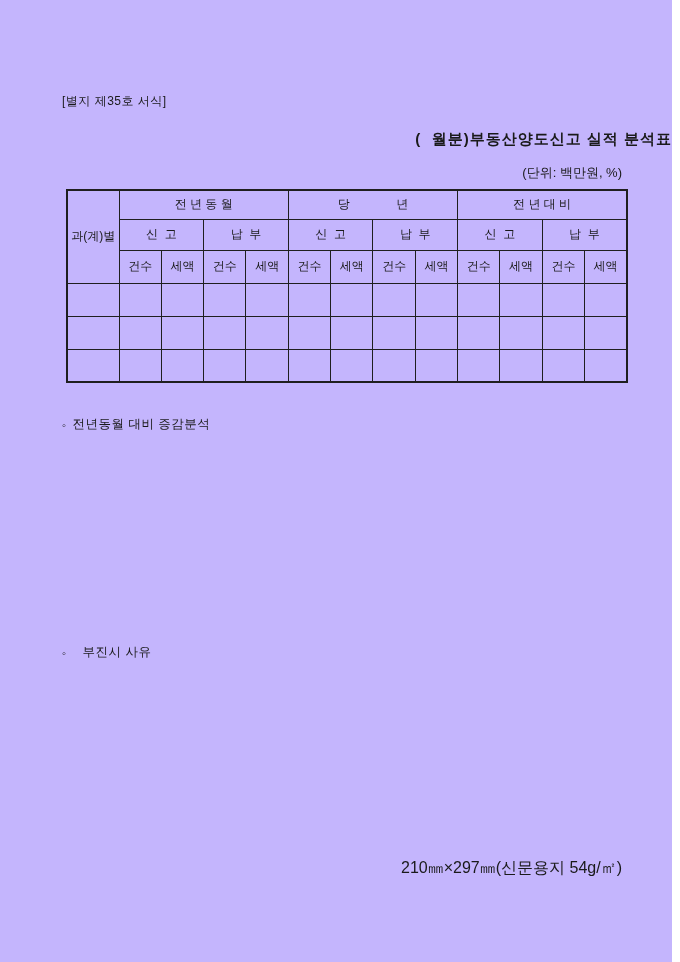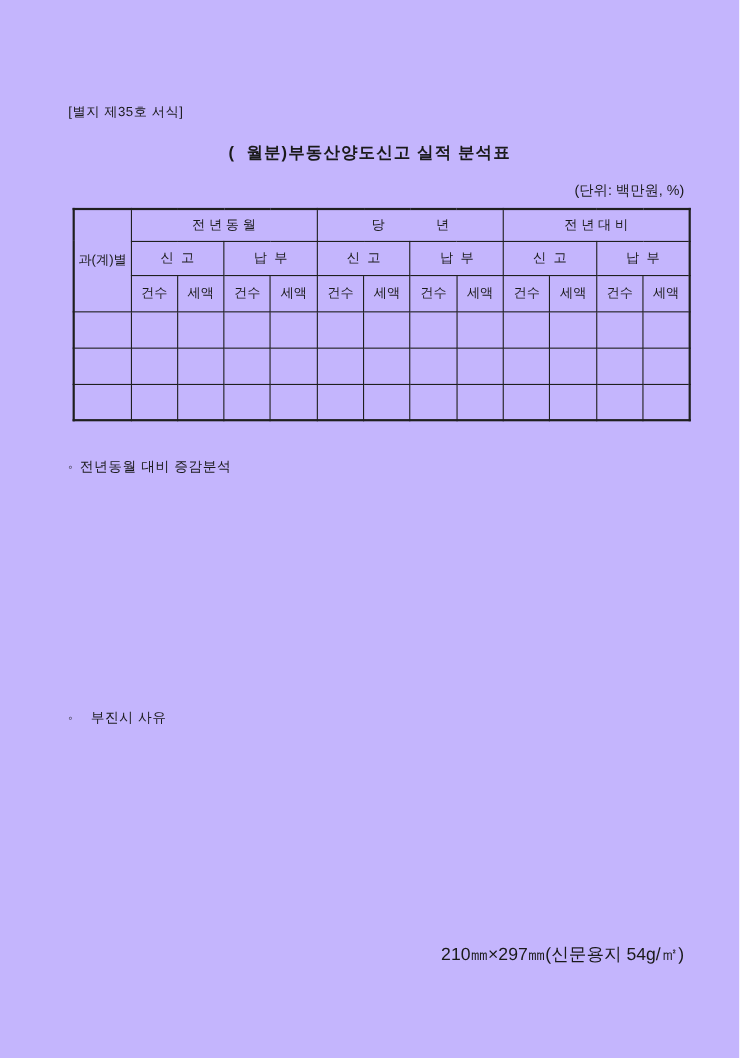--- a/index.html
+++ b/index.html
@@ -22,21 +22,21 @@
     top: 93px;
     font-size: 12px;
     letter-spacing: 0.5px;
     white-space: pre;
   }
   .doc-title {
     position: absolute;
     left: 0;
     top: 130px;
     width: 100%;
-    text-align: center;
+    text-align: right;
     font-size: 15px;
     font-weight: bold;
     letter-spacing: 1px;
     white-space: pre;
   }
   .unit-note {
     position: absolute;
     right: 50px;
     top: 164px;
     font-size: 13px;

